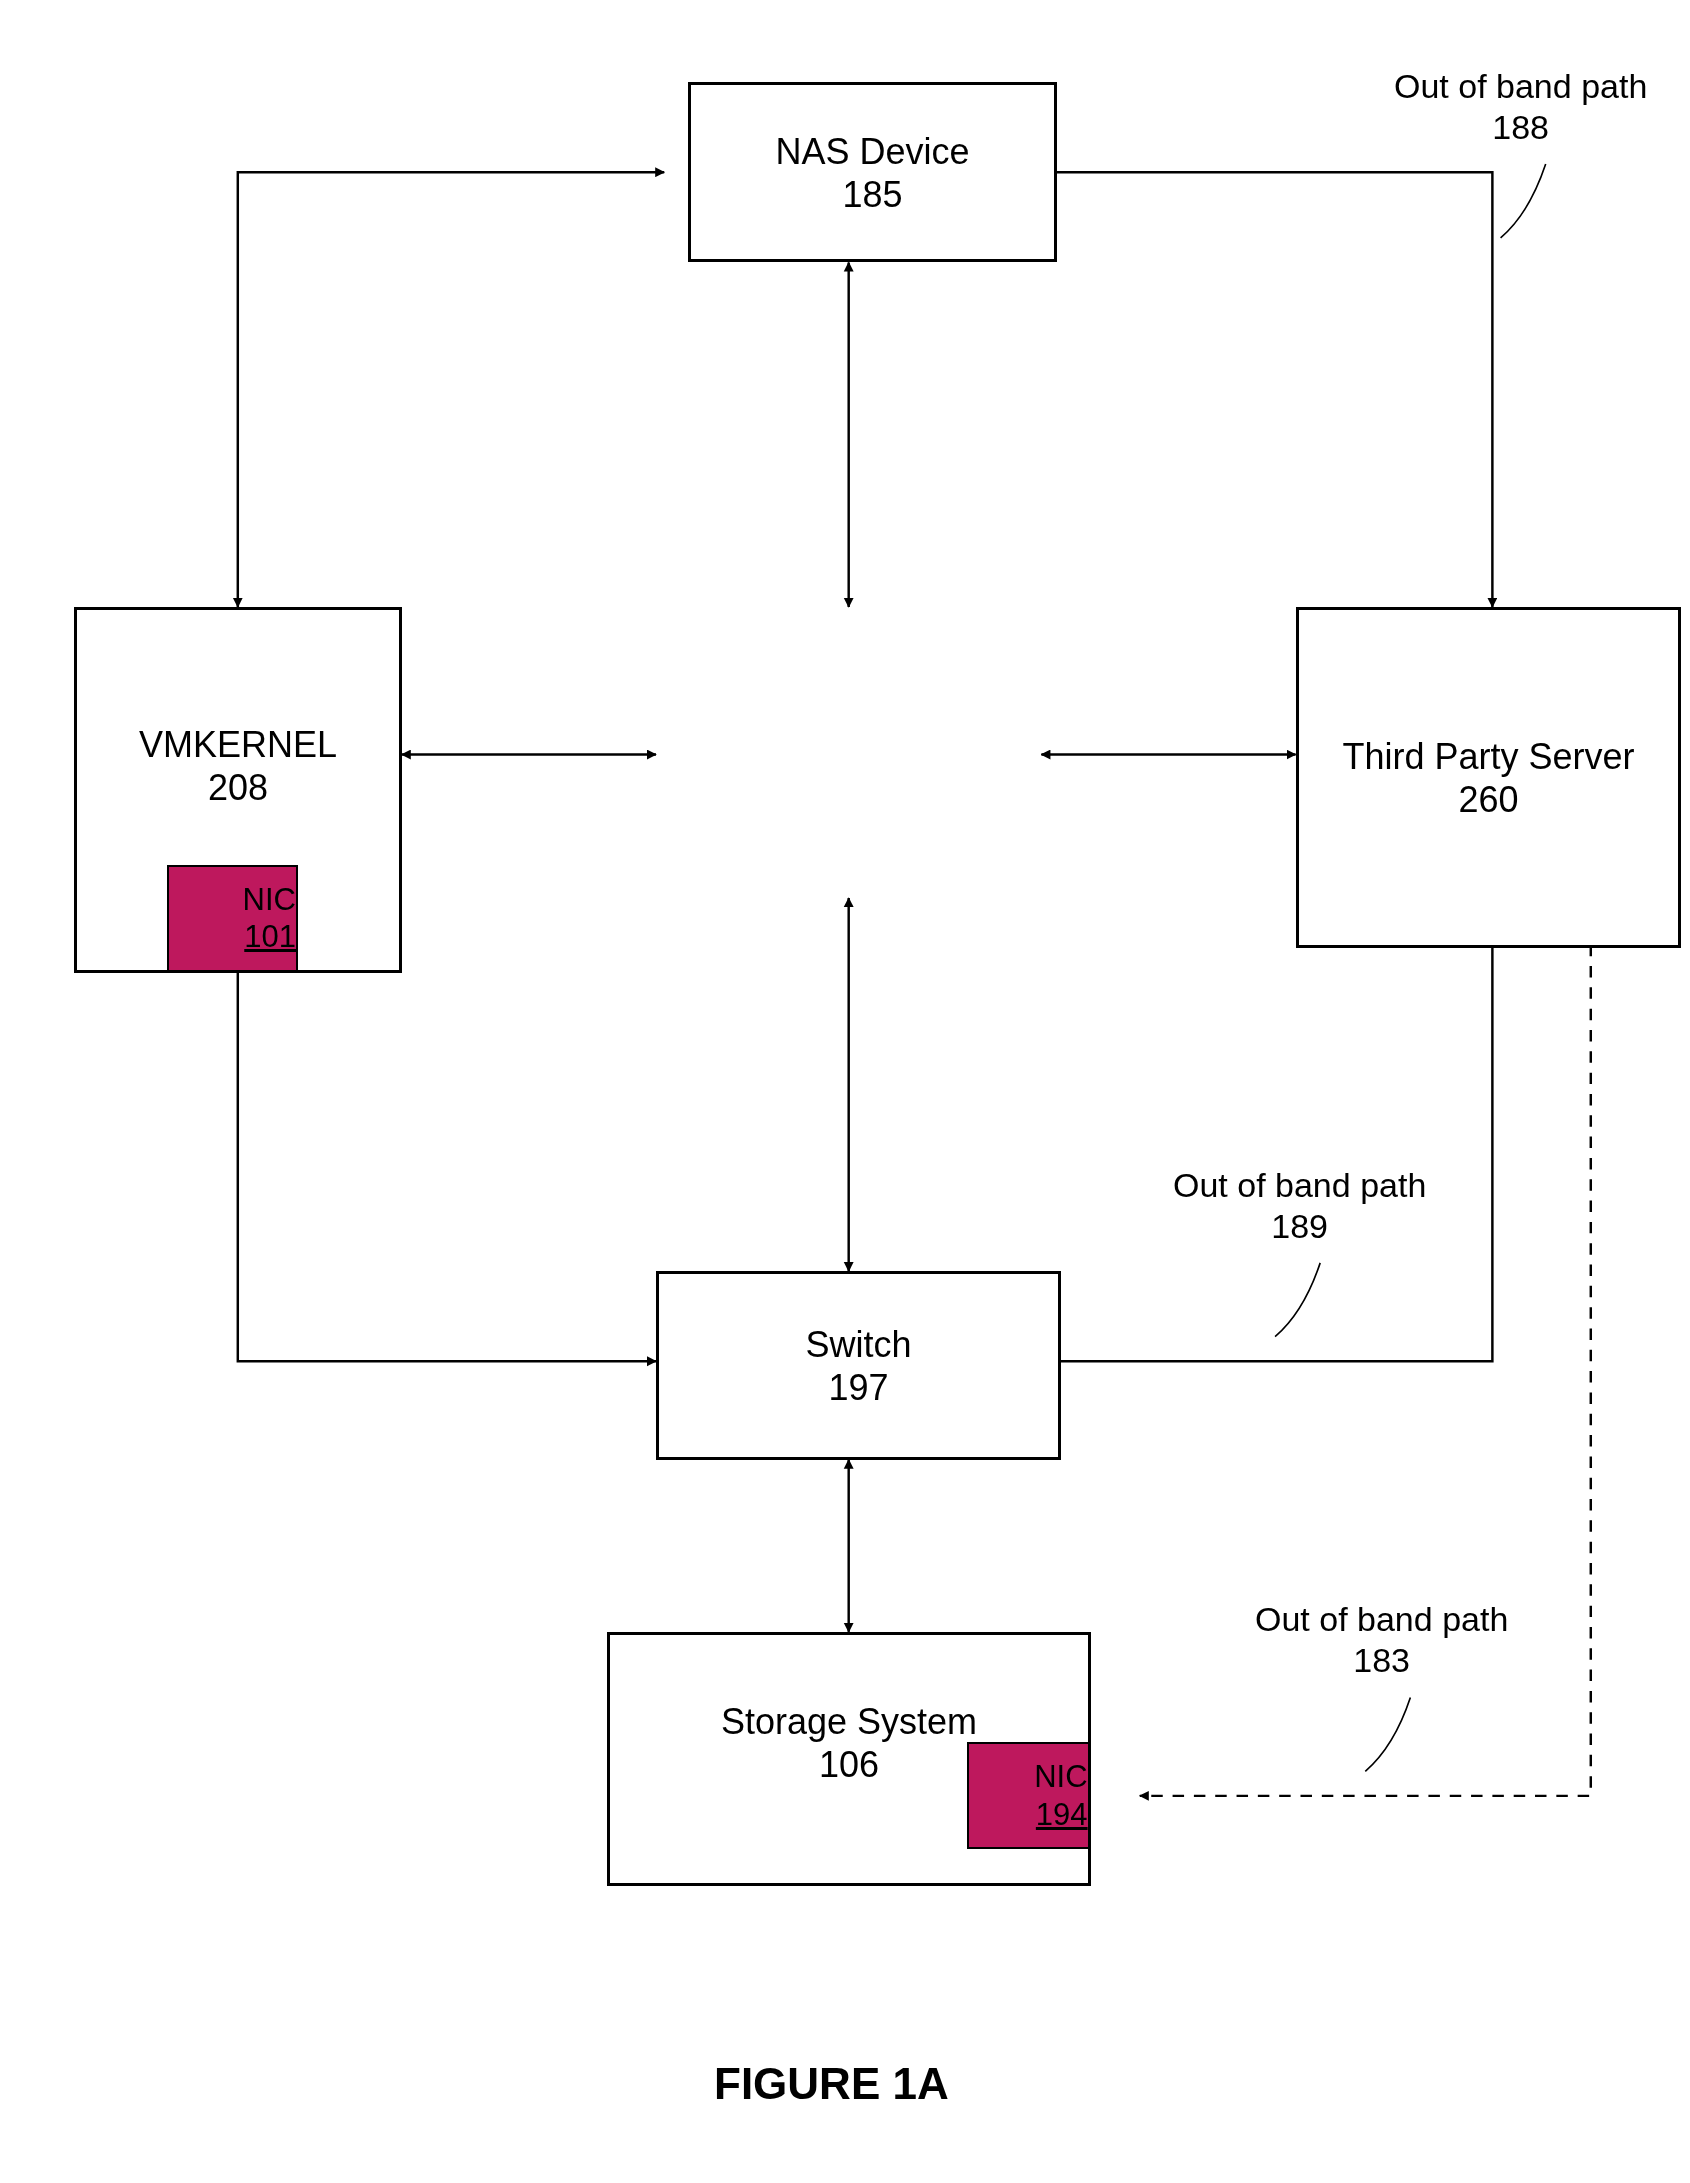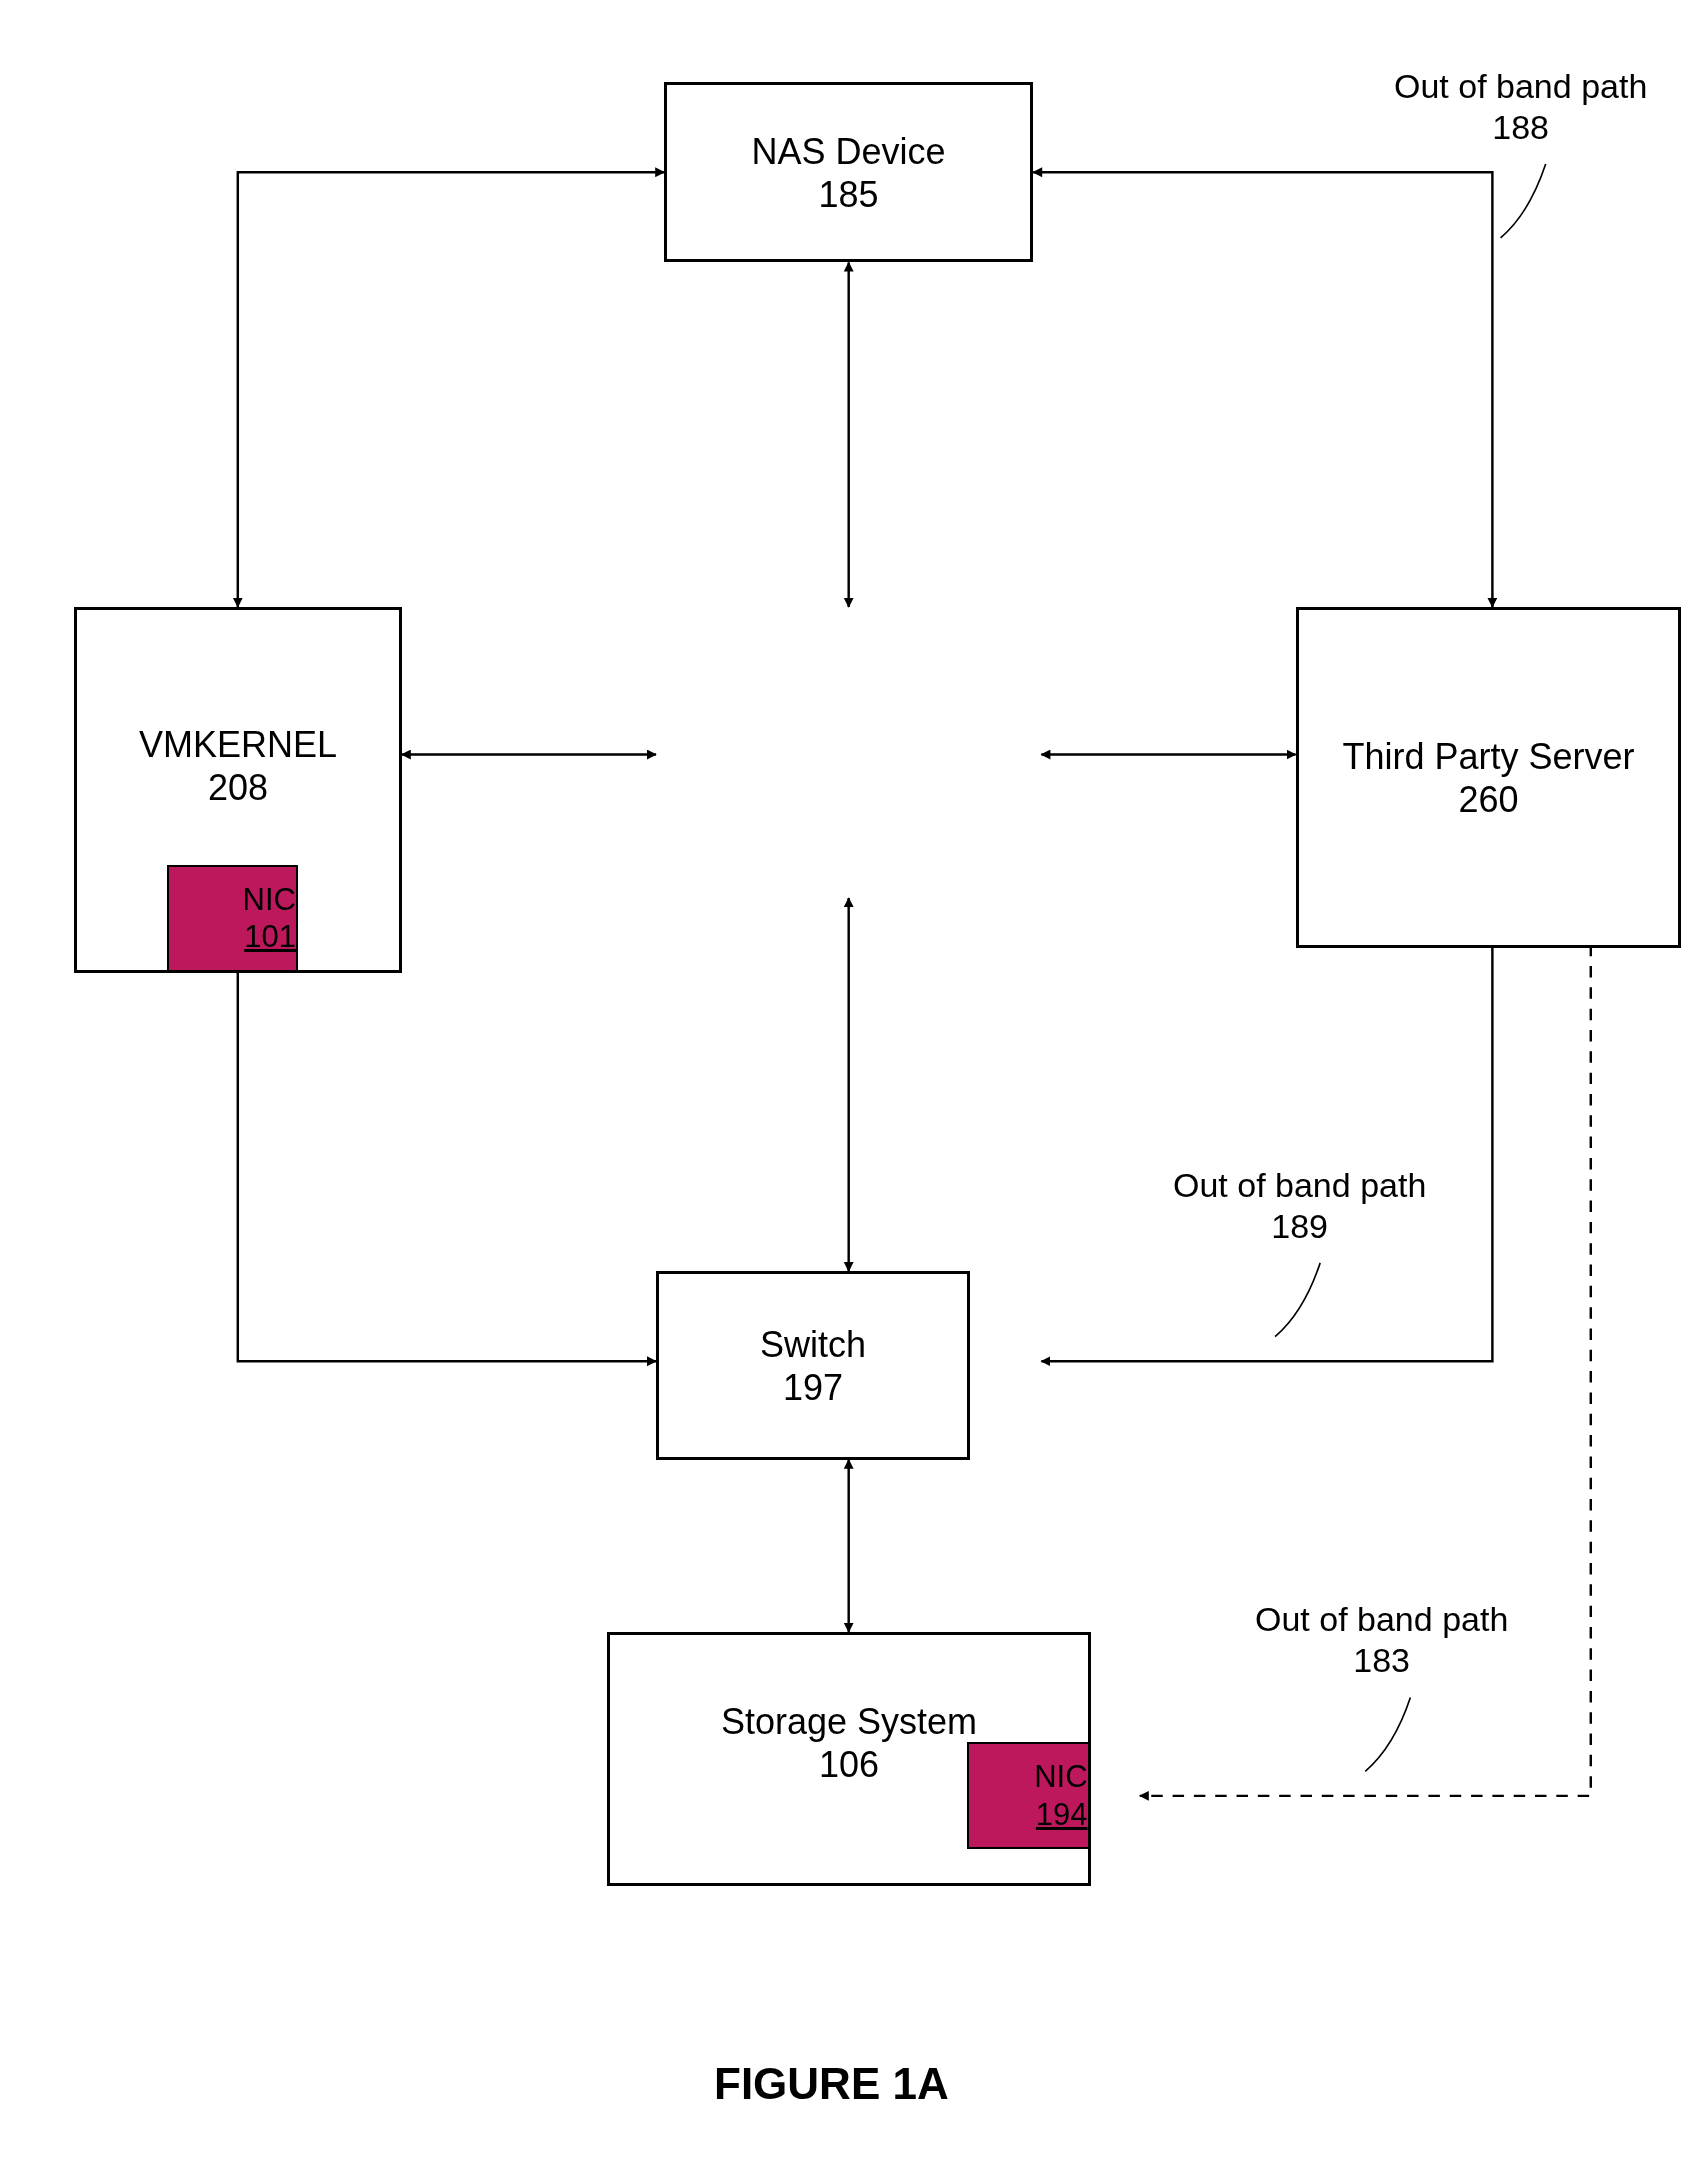--- a/index.html
+++ b/index.html
@@ -104,41 +104,41 @@
 
     <polyline points="1940,1100 1940,2190 1390,2190" fill="none" stroke="#000" stroke-width="3" stroke-dasharray="14 12" marker-start="url(#atail)" marker-end="url(#ahead)"></polyline>
 
     <path d="M1885,200 q -20,60 -55,90" fill="none" stroke="#000" stroke-width="2"></path>
 
     <path d="M1610,1540 q -20,60 -55,90" fill="none" stroke="#000" stroke-width="2"></path>
 
     <path d="M1720,2070 q -20,60 -55,90" fill="none" stroke="#000" stroke-width="2"></path>
   </svg>
 
-  <div class="box" style="left:664px; top:82px; width:369px; height:180px;">
+  <div class="box" style="left:688px; top:82px; width:369px; height:180px;">
     <div class="title">NAS Device</div>
     <div class="num">185</div>
   </div>
 
   <div class="box" style="left:74px; top:607px; width:328px; height:366px;">
     <div class="title" style="margin-top:-49px;">VMKERNEL</div>
     <div class="num">208</div>
     <div class="subbox" style="left:90px; bottom:-1.6px; width:131px; height:107px;">
       <div class="title">NIC</div>
       <div class="num">101</div>
     </div>
   </div>
 
 
   <div class="box" style="left:1296px; top:607px; width:385px; height:341px;">
     <div class="title">Third Party Server</div>
     <div class="num">260</div>
   </div>
 
-  <div class="box" style="left:656px; top:1271px; width:314px; height:189px;">
+  <div class="box" style="left:656px; top:1271px; width:405px; height:189px;">
     <div class="title">Switch</div>
     <div class="num">197</div>
   </div>
 
   <div class="box" style="left:607px; top:1632px; width:484px; height:254px;">
     <div class="title" style="margin-top:-33px;">Storage System</div>
     <div class="num">106</div>
     <div class="subbox" style="right:-1.6px; top:107px; width:123px; height:107px;">
       <div class="title">NIC</div>
       <div class="num">194</div>

